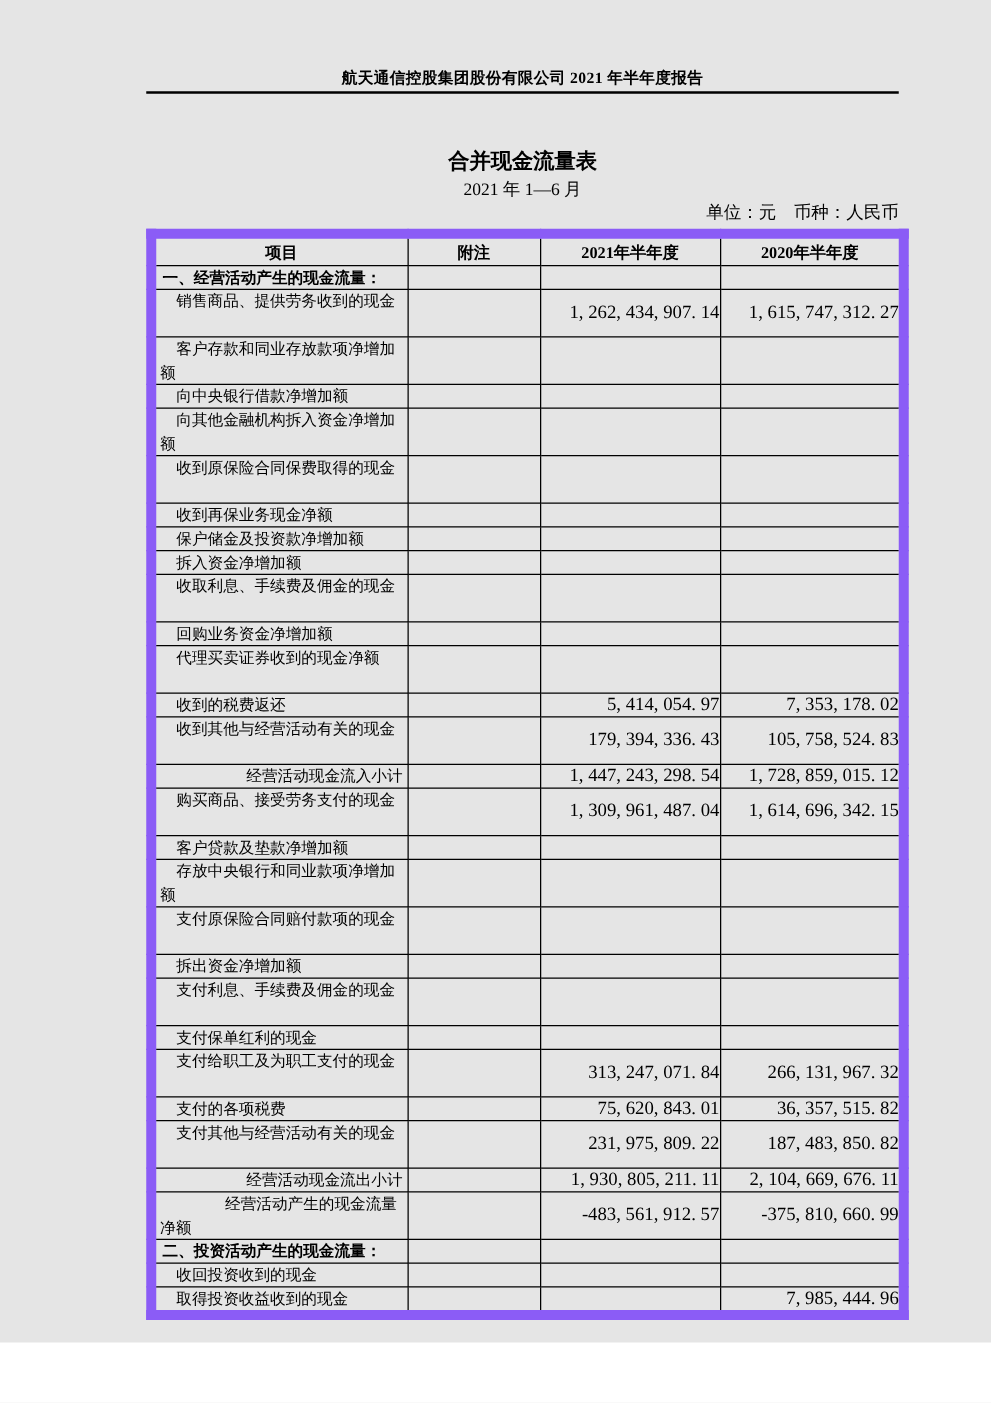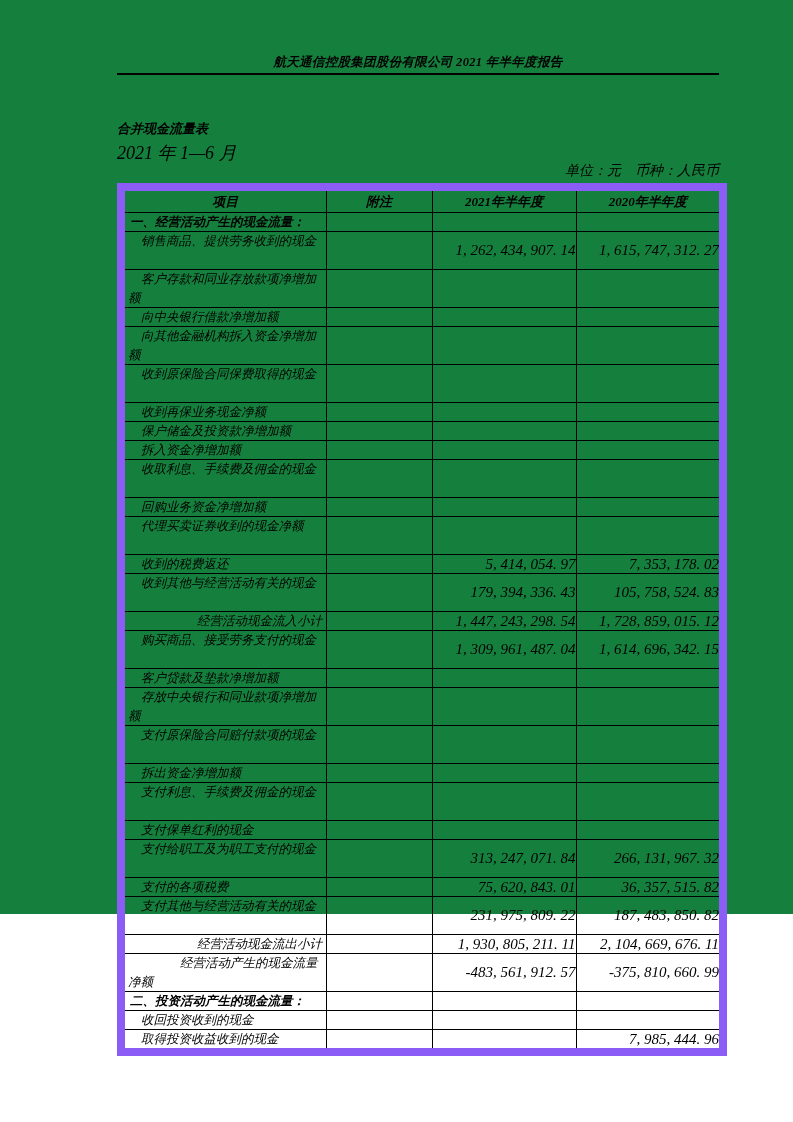--- a/index.html
+++ b/index.html
@@ -3,39 +3,39 @@
 <meta charset="utf-8">
 <style>
   html, body { margin: 0; padding: 0; background: #ffffff; }
   body {
     width: 793px; height: 1122px;
     font-family: "Liberation Serif", "DejaVu Serif", serif;
     color: #000000;
     position: relative;
     overflow: hidden;
   }
-  .page { position: absolute; left: 0; top: 0; width: 793px; height: 914px; background: #15803d; font-style: italic; }
+  .page { position: absolute; left: 0; top: 0; width: 793px; height: 1074px; background: #e5e5e5; }
 
   .doc-header {
     position: absolute; left: 117px; top: 55px; width: 602px;
     text-align: center; font-weight: bold; font-size: 12.5px; line-height: 15px;
     letter-spacing: 0.3px;
   }
   .header-rule {
     position: absolute; left: 117px; top: 73px; width: 602px;
     border-top: 2px solid #000000; height: 0;
   }
 
   .stmt-title {
     position: absolute; left: 117px; top: 120px; width: 602px;
-    font-weight: bold; font-size: 13px; line-height: 18px;
+    text-align: center; font-weight: bold; font-size: 17px; line-height: 18px;
   }
   .stmt-period {
     position: absolute; left: 117px; top: 145px; width: 602px;
-    font-size: 18px; line-height: 16px;
+    text-align: center; font-size: 14px; line-height: 16px;
   }
   .unit-note {
     position: absolute; left: 117px; top: 163px; width: 602px;
     text-align: right; font-size: 14px; line-height: 15px;
   }
 
   table.cashflow {
     position: absolute; left: 117px; top: 183px; width: 602px;
     border-collapse: collapse; table-layout: fixed;
     font-size: 12.5px;

